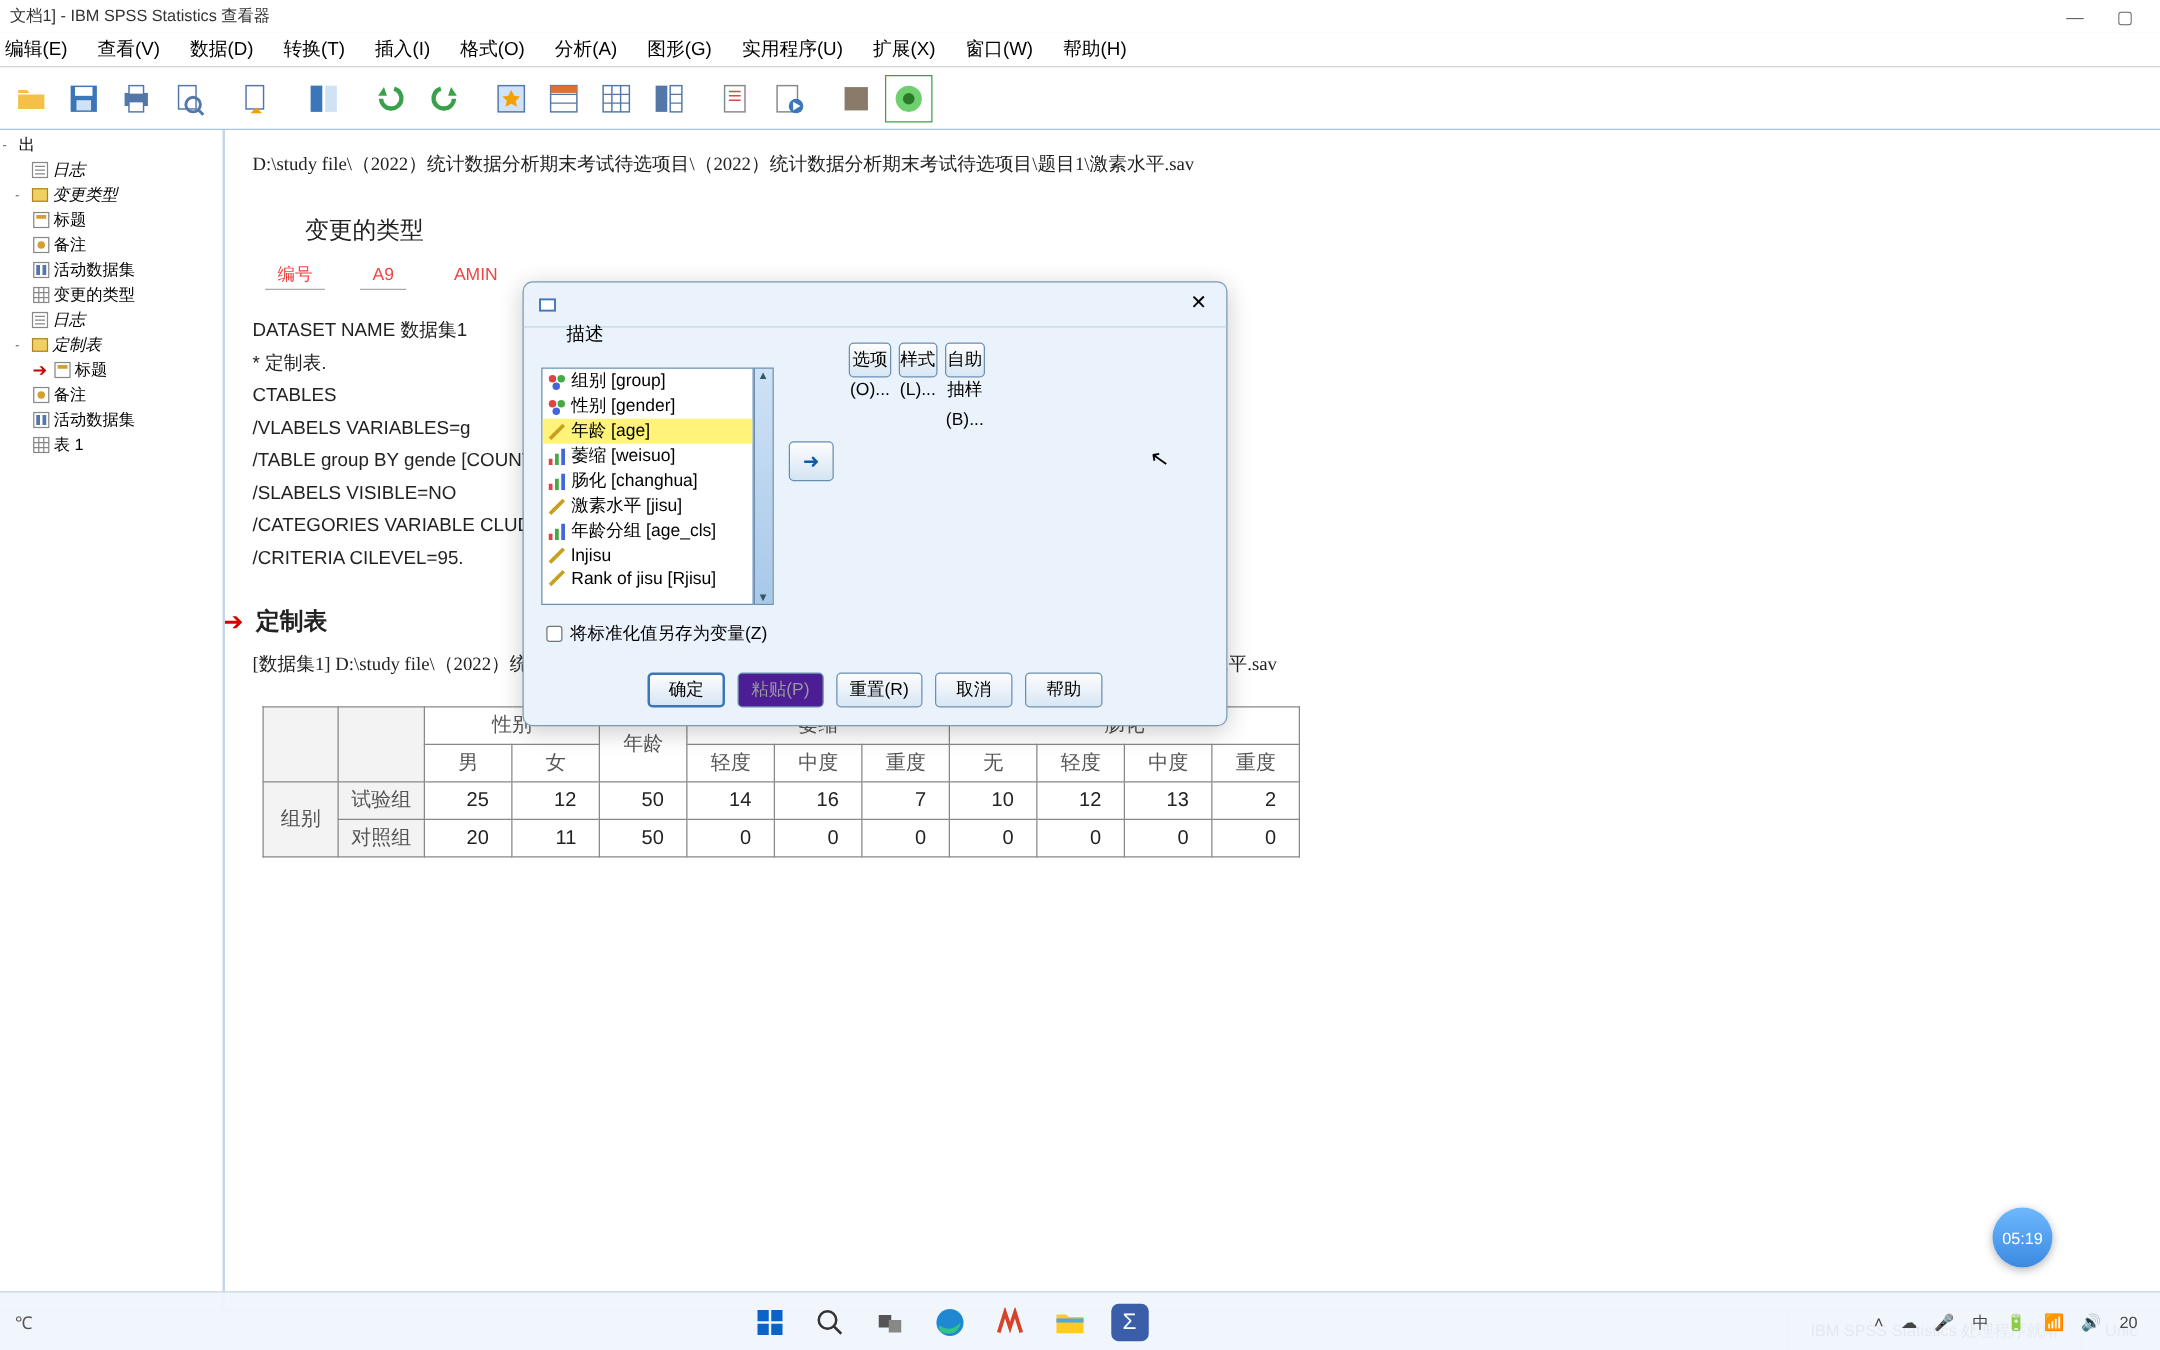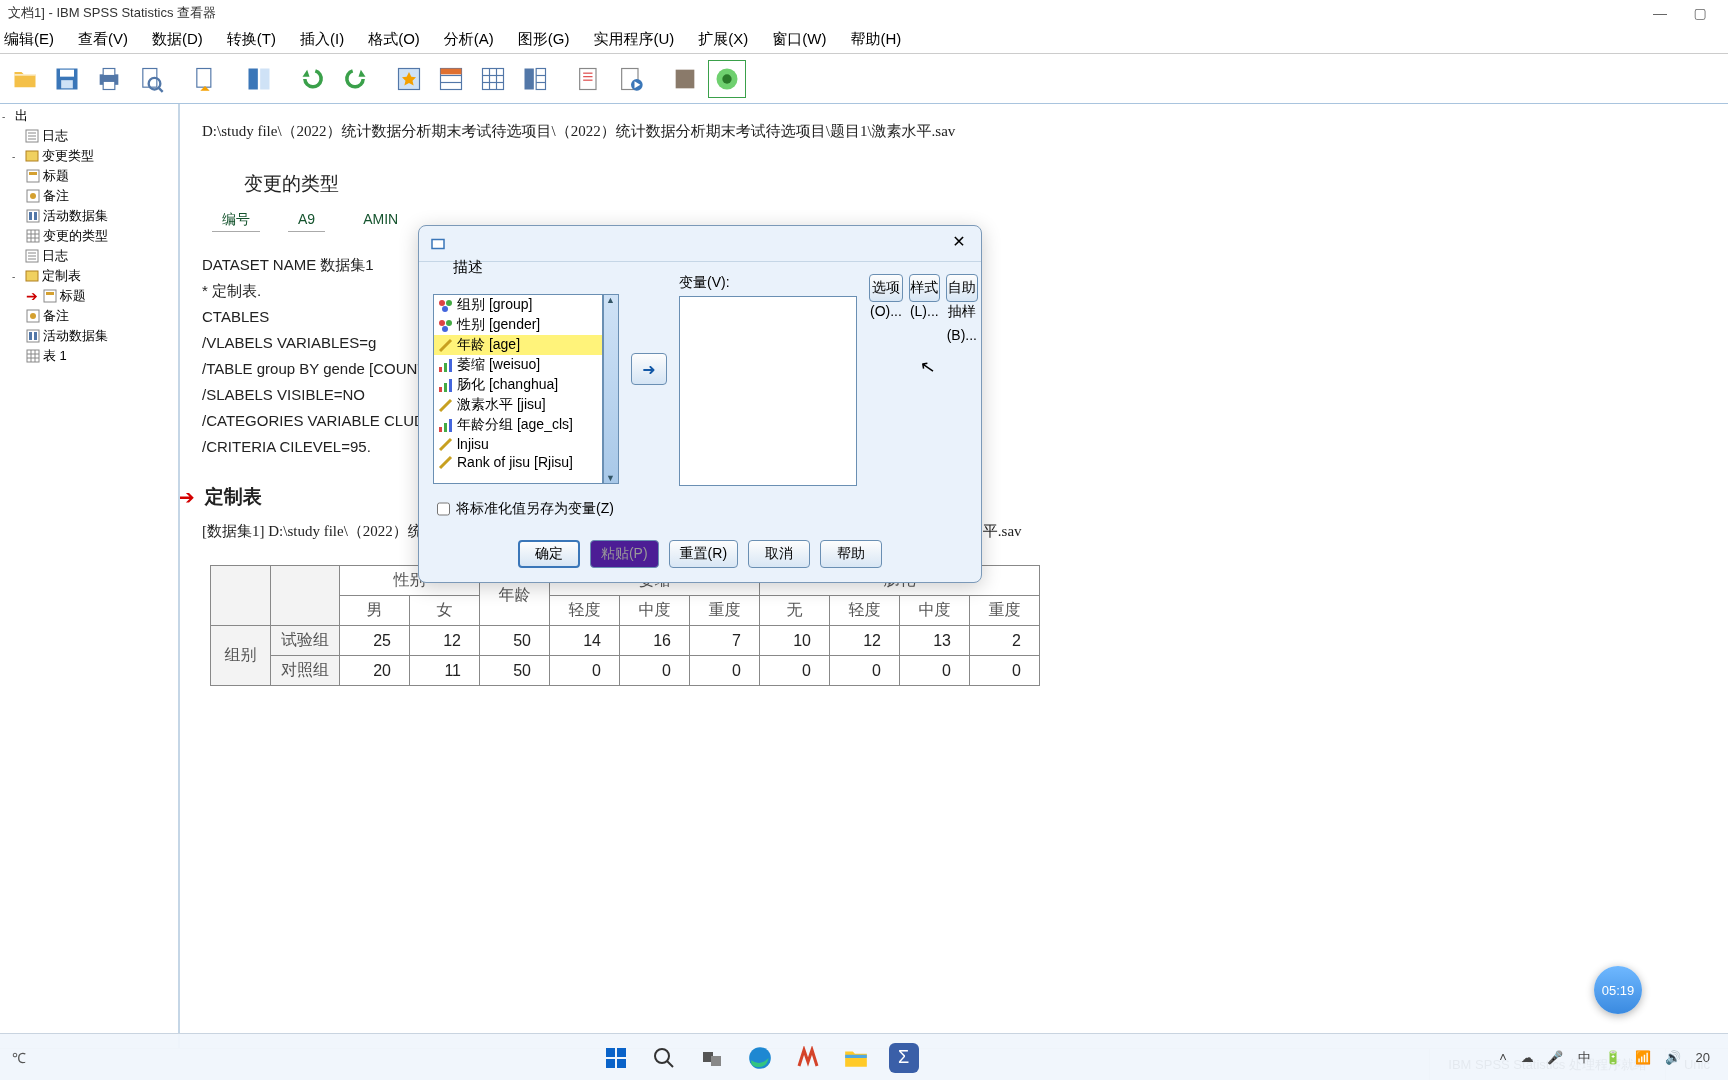--- a/index.html
+++ b/index.html
@@ -17,31 +17,31 @@
 
 .toolbar { height: 50px; background: #fff; display: flex; align-items: center; gap: 4px; padding: 4px 6px; border-bottom: 1px solid #a9c4de; }
 .toolbar .tb-btn { width: 38px; height: 38px; border: 1px solid transparent; display: flex; align-items: center; justify-content: center; }
 .tb-sep { width: 8px; }
 .tb-icon { width: 28px; height: 28px; display: block; }
 
 
 .main { position: absolute; top: 104px; bottom: 32px; left: 0; right: 0; display: flex; background: #fff; }
 .nav-pane { width: 180px; border-right: 2px solid #c5d6e6; background: #fff; overflow: auto; font-size: 13px; padding-top: 2px; }
 .nav-row { display: flex; align-items: center; gap: 3px; padding: 1px 2px; }
-.nav-indent1 { padding-left: 12px; }
+.nav-indent1 { padding-left: 12px; font-style: italic; }
 .nav-indent2 { padding-left: 26px; }
 .nav-toggle { width: 10px; font-size: 10px; color: #555; }
 .nav-icon { width: 14px; height: 14px; display: inline-block; }
 .nav-arrow { color:#c00; font-size:14px; margin-right:2px; }
 
 .content { flex: 1; overflow: auto; padding: 18px 22px; color: #222; font-size: 15px; position: relative; }
 .filepath { font-family: "SimSun", serif; font-size: 15px; margin-bottom: 30px; }
 .section-title { font-family: "SimSun", serif; font-size: 19px; margin: 0 0 12px 42px; }
 .field-row { display:flex; gap: 28px; margin-left: 10px; margin-bottom: 20px; font-size: 14px; }
-.field-row .lbl { color:#14532d; border-bottom:1px solid #aaa; padding:2px 10px; }
+.field-row .lbl { color:#ef4444; border-bottom:1px solid #aaa; padding:2px 10px; }
 .syntax { font-family: "SimSun", "Courier New", monospace; font-size: 15px; line-height: 26px; margin-bottom: 24px; }
 .red-arrow { color: #d40000; font-size: 20px; margin-right: 10px; }
 .sect-head { display:flex; align-items:center; margin: 10px 0 12px -24px; }
 .sect-head b { font-family: "SimSun"; font-size: 19px; font-weight: bold; }
 
 .data-table { border-collapse: collapse; font-size: 16px; margin-left: 8px; }
 .data-table th, .data-table td { border: 1px solid #888; padding: 4px 10px; text-align: center; min-width: 60px; }
 .data-table th { font-weight: normal; color: #555; }
 .data-table .grp { background: #f3f3f3; }
 .data-table td.num { text-align:right; padding-right:18px; min-width:70px; }
@@ -505,24 +505,20 @@
                   <line x1="7" y1="6" x2="9" y2="8" stroke="#c8a020"></line>
                 </svg></span>
               <span>Rank of jisu [Rjisu]</span>
             </div>
           </div>
         <div class="var-scroll"></div>
       </div>
       <div class="move-col">
         <button class="move-btn">➜</button>
       </div>
-      <div>
-        <div class="target-label">变量(V):</div>
-        <div class="target-box"></div>
-      </div>
       <div class="side-btns">
         <button class="side-btn">选项(O)...</button>
         <button class="side-btn">样式(L)...</button>
         <button class="side-btn">自助抽样(B)...</button>
       </div>
     </div>
     <div class="chk-row">
       <input type="checkbox" style="">
       <span>将标准化值另存为变量(Z)</span>
     </div>

